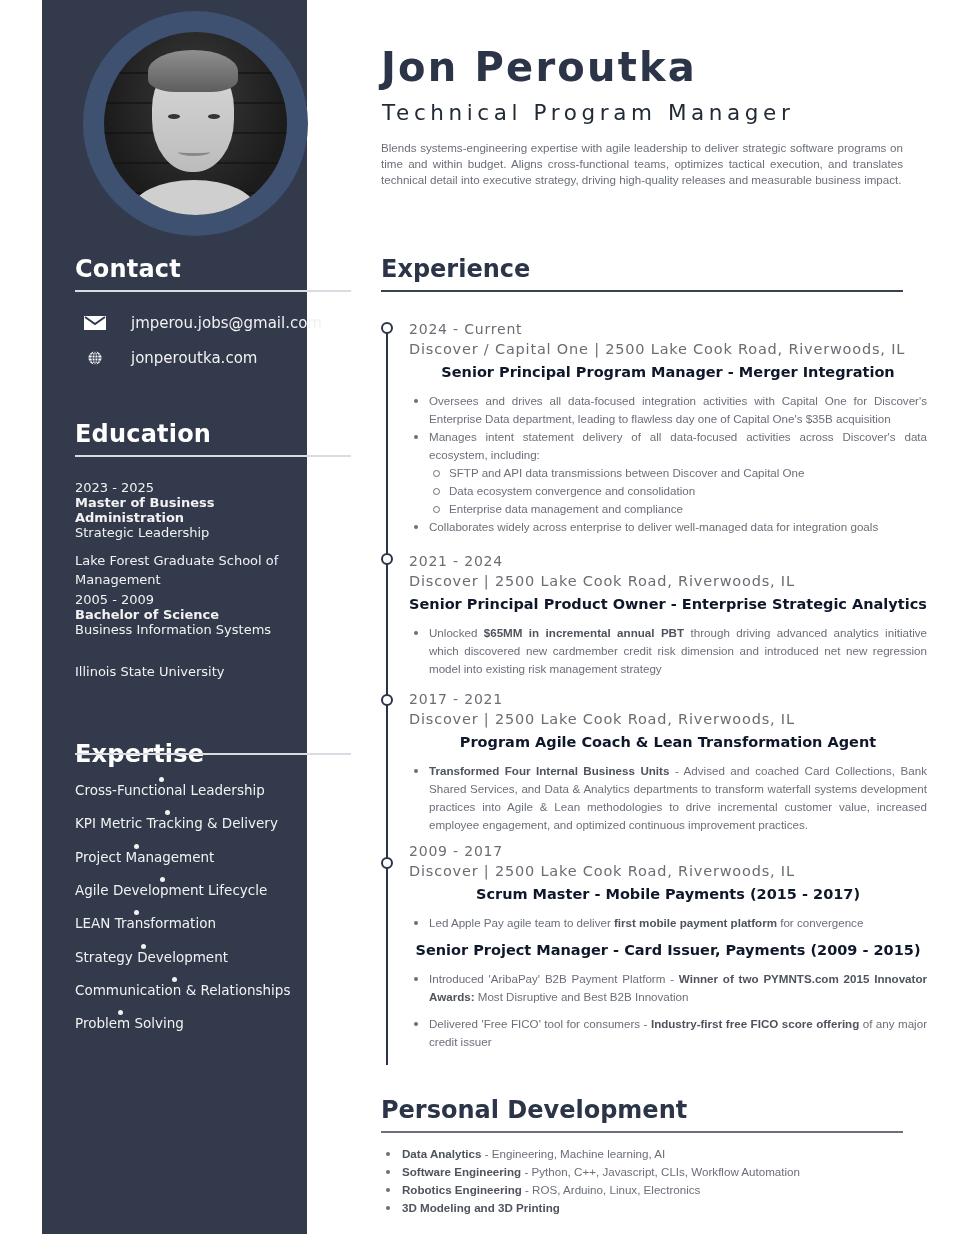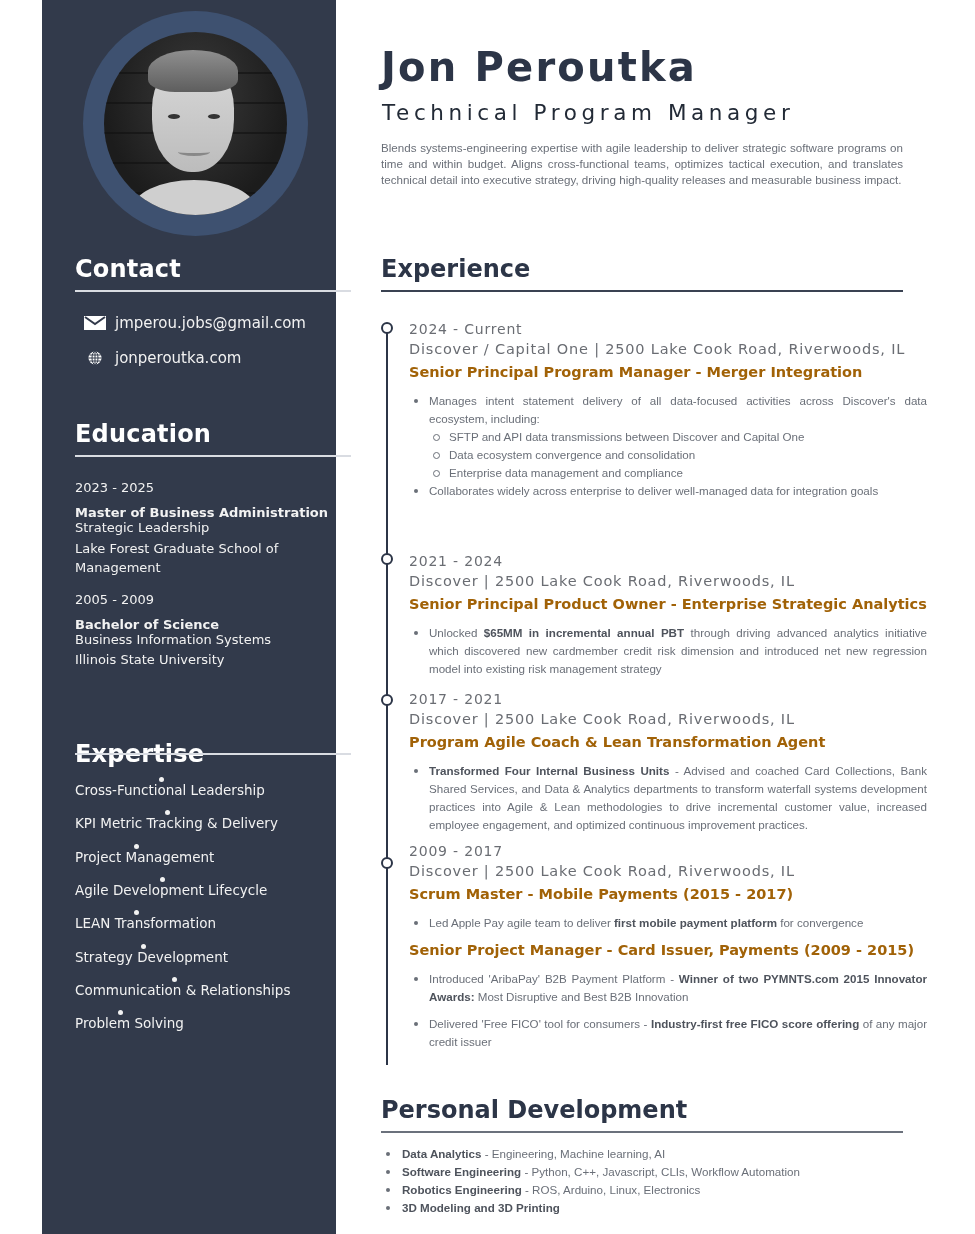--- a/index.html
+++ b/index.html
@@ -1,59 +1,59 @@
 <!DOCTYPE html>
 <html><head>
 <meta charset="utf-8">
 <style>
   * { box-sizing: border-box; margin: 0; padding: 0; }
   html, body { width: 975px; height: 1234px; background: #ffffff; overflow: hidden; }
   body { position: relative; font-family: "Liberation Sans", sans-serif; }
 
   
-  .sidebar { position: absolute; left: 42px; top: 0; width: 294px; height: 1234px; background: #323a4b; color: #ffffff; }
+  .sidebar { position: absolute; left: 42px; top: 0; width: 265px; height: 1234px; background: #323a4b; color: #ffffff; }
   .photo-ring { position: absolute; left: 41px; top: 11px; width: 225px; height: 225px; border-radius: 50%; background: #3e5170; }
   .photo { position: absolute; left: 21px; top: 21px; width: 183px; height: 183px; border-radius: 50%; overflow: hidden;
            background: radial-gradient(ellipse at 50% 35%, #3a3a3a 0%, #1c1c1c 70%); }
   .photo .brick { position: absolute; left: 0; right: 0; height: 2px; background: #111; opacity: .6; }
   .photo .head { position: absolute; left: 48px; top: 30px; width: 82px; height: 110px; border-radius: 42% 42% 48% 48%; background: linear-gradient(#d8d8d8, #bcbcbc); }
   .photo .hair { position: absolute; left: 44px; top: 18px; width: 90px; height: 42px; border-radius: 50% 50% 30% 30%; background: linear-gradient(#8f8f8f, #5e5e5e); }
   .photo .eye { position: absolute; top: 82px; width: 12px; height: 5px; border-radius: 50%; background: #333; }
   .photo .smile { position: absolute; left: 74px; top: 116px; width: 32px; height: 8px; border-bottom: 3px solid #888; border-radius: 0 0 50% 50%; }
   .photo .shirt { position: absolute; left: 28px; top: 148px; width: 124px; height: 60px; border-radius: 50% 50% 0 0; background: #cfcfcf; }
 
   .side-h { position: absolute; left: 33px; font-family: "DejaVu Sans", sans-serif; font-weight: bold; font-size: 24px; color: #ffffff; letter-spacing: 0.2px; }
   .side-rule { position: absolute; left: 33px; width: 276px; height: 2px; background: #d9dce2; }
 
   .contact-row { position: absolute; left: 33px; display: flex; align-items: center; font-family: "DejaVu Sans", sans-serif; font-size: 15px; color: #f2f2f2; }
   .contact-row .ic { width: 40px; display: flex; justify-content: center; padding-left: 0; margin-right: 0; }
-  .contact-row .txt { margin-left: 0; text-align: right; }
+  .contact-row .txt { margin-left: 16px; text-align: right; }
 
   .edu { position: absolute; left: 33px; font-family: "DejaVu Sans", sans-serif; font-size: 13px; color: #f2f2f2; line-height: 15px; }
-  .edu .b { font-weight: bold; margin-top: 10px; }
-  .edu-school { position: absolute; left: 33px; width: 250px; font-family: "DejaVu Sans", sans-serif; font-size: 13px; color: #f2f2f2; line-height: 19px; }
+  .edu .b { font-weight: bold; }
+  .edu-school { position: absolute; left: 33px; width: 250px; font-family: "DejaVu Sans", sans-serif; font-size: 13px; color: #f2f2f2; line-height: 19px; margin-top: 12px; }
 
   .exp-item { position: absolute; left: 33px; display: flex; align-items: center; font-family: "DejaVu Sans", sans-serif; font-size: 13.5px; color: #f2f2f2; flex-direction: column; }
   .exp-item .dot { width: 5px; height: 5px; border-radius: 50%; background: #f2f2f2; margin-right: 17px; }
 
   
   .name { position: absolute; left: 381px; top: 44px; font-family: "DejaVu Sans", sans-serif; font-weight: bold; font-size: 40px; color: #2c3547; letter-spacing: 2.2px; }
   .role { position: absolute; left: 382px; top: 100px; font-family: "DejaVu Sans", sans-serif; font-size: 21.5px; color: #222a36; letter-spacing: 4.6px; }
   .summary { position: absolute; left: 381px; top: 140px; width: 522px; font-family: "Liberation Sans", sans-serif; font-size: 11.6px; line-height: 16px; color: #6a6f78; text-align: justify; }
 
   .main-h { position: absolute; left: 381px; font-family: "DejaVu Sans", sans-serif; font-weight: bold; font-size: 24px; color: #2c3547; text-align: right; }
   .main-rule { position: absolute; left: 381px; width: 522px; height: 2px; background: #3a4252; }
 
   .timeline { position: absolute; left: 386px; top: 333px; width: 2px; height: 732px; background: #2c3547; }
   .tl-dot { position: absolute; left: 381px; width: 12px; height: 12px; border-radius: 50%; border: 2px solid #2c3547; background: #ffffff; }
 
   .job { position: absolute; left: 409px; width: 518px; }
   .job .period { font-family: "DejaVu Sans", sans-serif; font-weight: normal; font-size: 14px; color: #6a6d73; letter-spacing: 0.8px; line-height: 18px; }
   .job .loc { font-family: "DejaVu Sans", sans-serif; font-size: 14.5px; color: #6a6d73; letter-spacing: 0.8px; line-height: 22px; }
-  .job .title { font-family: "DejaVu Sans", sans-serif; font-weight: bold; font-size: 14.5px; color: #a16207; line-height: 24px; }
+  .job .title { font-family: "DejaVu Sans", sans-serif; font-weight: bold; font-size: 14.5px; color: #0f172a; line-height: 24px; text-align: center; }
   .bullets { list-style: none; margin-top: 8px; }
   .bullets li { position: relative; padding-left: 20px; font-family: "Liberation Sans", sans-serif; font-size: 11.6px; line-height: 18px; color: #6a6f78; text-align: justify; }
   .bullets li::before { content: ""; position: absolute; left: 5px; top: 7px; width: 4px; height: 4px; border-radius: 50%; background: #6a6f78; }
   .bullets li.sub { padding-left: 40px; }
   .bullets li.sub::before { left: 24px; top: 6px; width: 5px; height: 5px; background: transparent; border: 1px solid #6a6f78; }
   .bullets li b { color: #4e535c; }
   .bullets.spaced li { margin-bottom: 9px; }
 
   .pd { position: absolute; left: 382px; top: 1145px; width: 540px; list-style: none; }
   .pd li { position: relative; padding-left: 20px; font-family: "Liberation Sans", sans-serif; font-size: 11.6px; line-height: 18px; color: #6a6f78; }
@@ -173,20 +173,21 @@
 <div class="tl-dot" style="top:322px"></div>
 <div class="tl-dot" style="top:553px"></div>
 <div class="tl-dot" style="top:694px"></div>
 <div class="tl-dot" style="top:857px"></div>
 
 <div class="job" style="top:320px">
   <div class="period">2024 - Current</div>
   <div class="loc">Discover / Capital One | 2500 Lake Cook Road, Riverwoods, IL</div>
   <div class="title">Senior Principal Program Manager - Merger Integration</div>
   <ul class="bullets">
+    <li>Oversees and drives all data-focused integration activities with Capital One for Discover's Enterprise Data department, leading to flawless day one of Capital One's $35B acquisition</li>
     <li>Manages intent statement delivery of all data-focused activities across Discover's data ecosystem, including:</li>
     <li class="sub">SFTP and API data transmissions between Discover and Capital One</li>
     <li class="sub">Data ecosystem convergence and consolidation</li>
     <li class="sub">Enterprise data management and compliance</li>
     <li>Collaborates widely across enterprise to deliver well-managed data for integration goals</li>
   </ul>
 </div>
 
 <div class="job" style="top:552px">
   <div class="period">2021 - 2024</div>

